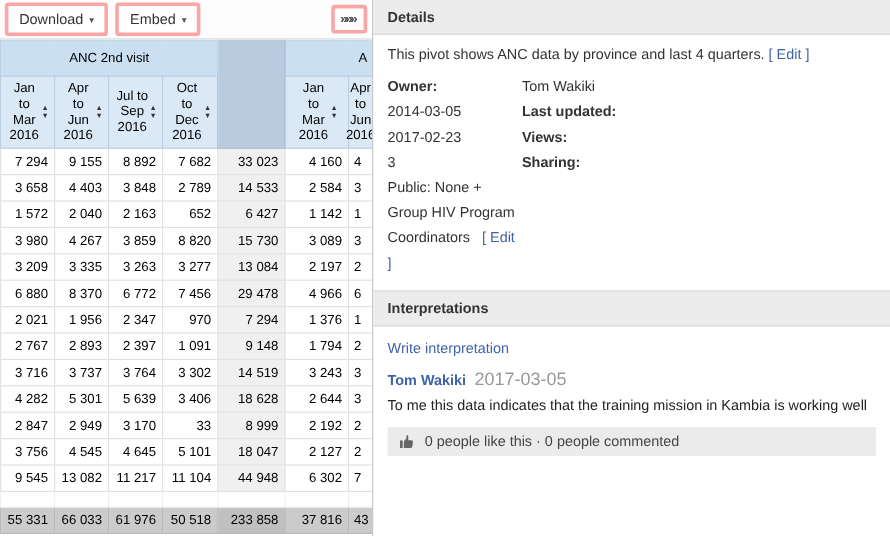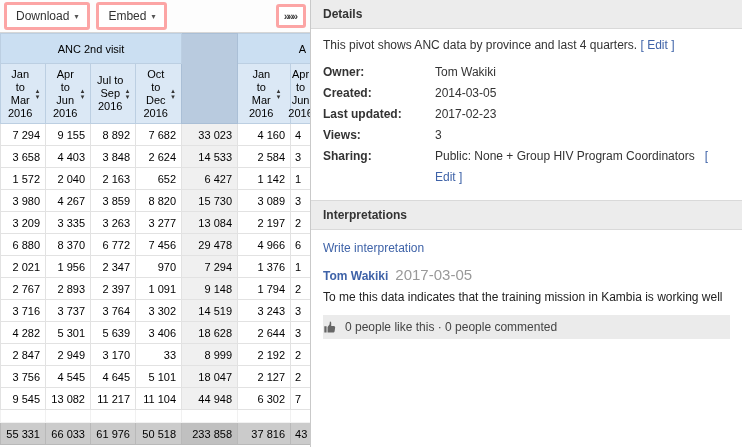--- a/index.html
+++ b/index.html
@@ -69,21 +69,21 @@
   a.link { color: #3f63a8; text-decoration: none; cursor: pointer; }
   .meta { display: grid; grid-template-columns: 112px 1fr; line-height: 21px; }
   .meta .label { font-weight: bold; }
   .meta .edit-link { margin-left: 10px; }
   .write-link { display: inline-block; margin: 2px 0 12px; }
   .comment-head { line-height: 15px; }
   .comment-author { font-weight: bold; }
   .comment-date { color: #999; margin-left: 7px; font-size: 15px; }
   .comment-text { margin-top: 6px; line-height: 15px; color: #222; }
   .like-row {
-    margin-top: 10px; background: #ebebeb; padding: 5px 0;
+    margin-top: 10px; background: #ebebeb; padding: 5px 9px;
     display: flex; align-items: center; gap: 8px; color: #444;
   }
   .thumb { flex: none; display: inline-flex; cursor: pointer; }
 </style>
 </head>
 <body>
 
 <div class="left-col">
 
   <div class="toolbar">
@@ -179,21 +179,21 @@
             <td>7 682</td>
             <td class="totcol">33 023</td>
             <td>4 160</td>
             <td class="clip">4</td>
           </tr>
 
           <tr>
             <td>3 658</td>
             <td>4 403</td>
             <td>3 848</td>
-            <td>2 624</td>
+            <td>2 789</td>
             <td class="totcol">14 533</td>
             <td>2 584</td>
             <td class="clip">3</td>
           </tr>
 
           <tr>
             <td>1 572</td>
             <td>2 040</td>
             <td>2 163</td>
             <td>652</td>
@@ -330,21 +330,20 @@
   <div class="panel-header">Details</div>
 
   <div class="panel-section">
     <div class="desc">
       <span>This pivot shows ANC data by province and last 4 quarters.</span>
       <a class="link">[ Edit ]</a>
     </div>
     <div class="meta">
       <div class="label">Owner:</div>
       <div class="value">Tom Wakiki</div>
-      <div class="label">Created:</div>
       <div class="value">2014-03-05</div>
       <div class="label">Last updated:</div>
       <div class="value">2017-02-23</div>
       <div class="label">Views:</div>
       <div class="value">3</div>
       <div class="label">Sharing:</div>
       <div class="value">
         <span>Public: None + Group HIV Program Coordinators</span><a class="link edit-link">[ Edit ]</a>
       </div>
     </div>

